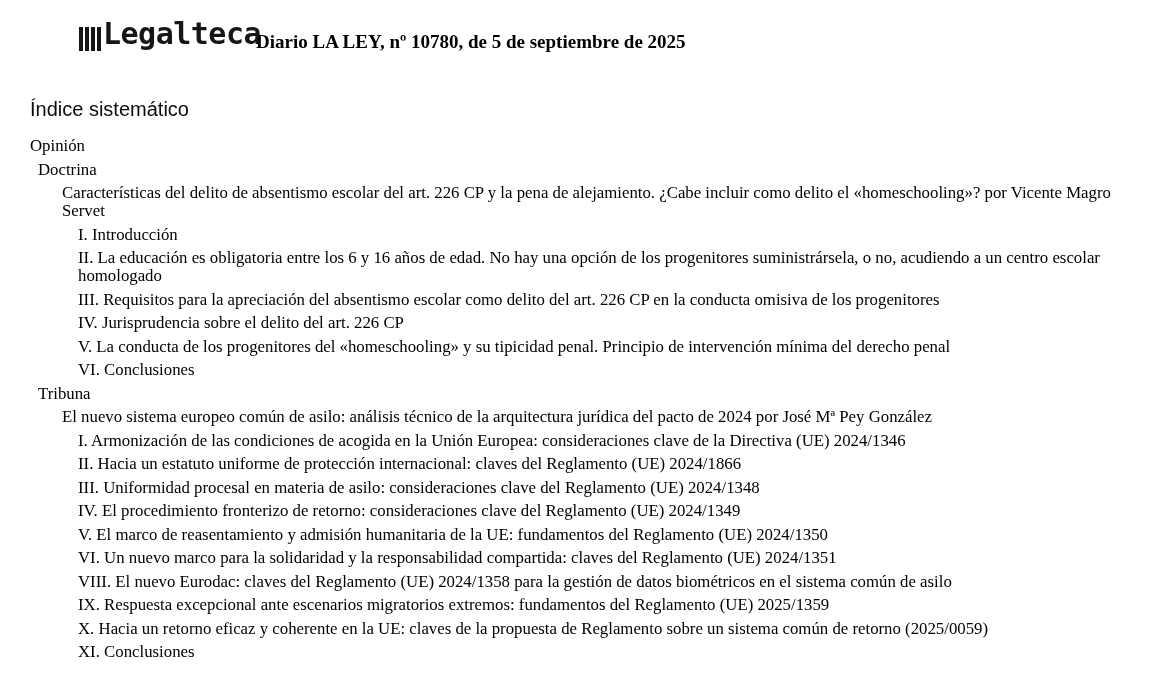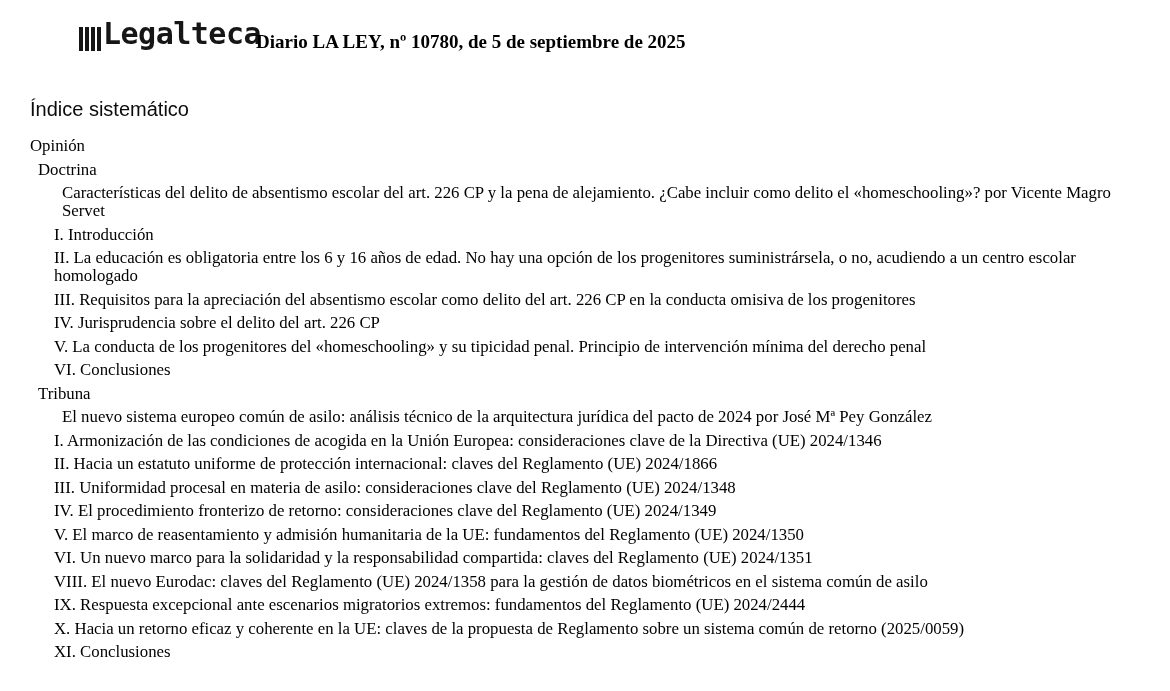--- a/index.html
+++ b/index.html
@@ -83,21 +83,21 @@
     width: 1110px;
     font-family: "Liberation Serif", "DejaVu Serif", serif;
     font-size: 16.8px;
     line-height: 18px;
     color: #000000;
   }
   .toc-entry { margin: 0 0 5.5px 0; }
   .toc-entry.lvl-0 { margin-left: 0; }
   .toc-entry.lvl-1 { margin-left: 8px; }
   .toc-entry.lvl-2 { margin-left: 32px; }
-  .toc-entry.lvl-3 { margin-left: 24px; }
+  .toc-entry.lvl-3 { margin-left: 48px; }
 </style>
 </head>
 <body>
 
 <div class="page">
 
   <header>
     <div class="logo">
       <span class="logo-bars">
         <i></i>
@@ -124,18 +124,18 @@
       <div class="toc-entry lvl-3">VI. Conclusiones</div>
       <div class="toc-entry lvl-1">Tribuna</div>
       <div class="toc-entry lvl-2">El nuevo sistema europeo común de asilo: análisis técnico de la arquitectura jurídica del pacto de 2024 por José Mª Pey González</div>
       <div class="toc-entry lvl-3">I. Armonización de las condiciones de acogida en la Unión Europea: consideraciones clave de la Directiva (UE) 2024/1346</div>
       <div class="toc-entry lvl-3">II. Hacia un estatuto uniforme de protección internacional: claves del Reglamento (UE) 2024/1866</div>
       <div class="toc-entry lvl-3">III. Uniformidad procesal en materia de asilo: consideraciones clave del Reglamento (UE) 2024/1348</div>
       <div class="toc-entry lvl-3">IV. El procedimiento fronterizo de retorno: consideraciones clave del Reglamento (UE) 2024/1349</div>
       <div class="toc-entry lvl-3">V. El marco de reasentamiento y admisión humanitaria de la UE: fundamentos del Reglamento (UE) 2024/1350</div>
       <div class="toc-entry lvl-3">VI. Un nuevo marco para la solidaridad y la responsabilidad compartida: claves del Reglamento (UE) 2024/1351</div>
       <div class="toc-entry lvl-3">VIII. El nuevo Eurodac: claves del Reglamento (UE) 2024/1358 para la gestión de datos biométricos en el sistema común de asilo</div>
-      <div class="toc-entry lvl-3">IX. Respuesta excepcional ante escenarios migratorios extremos: fundamentos del Reglamento (UE) 2024/2444</div>
+      <div class="toc-entry lvl-3">IX. Respuesta excepcional ante escenarios migratorios extremos: fundamentos del Reglamento (UE) 2025/1359</div>
       <div class="toc-entry lvl-3">X. Hacia un retorno eficaz y coherente en la UE: claves de la propuesta de Reglamento sobre un sistema común de retorno (2025/0059)</div>
       <div class="toc-entry lvl-3">XI. Conclusiones</div>
     </div>
 
 </div>
 
 </body></html>

